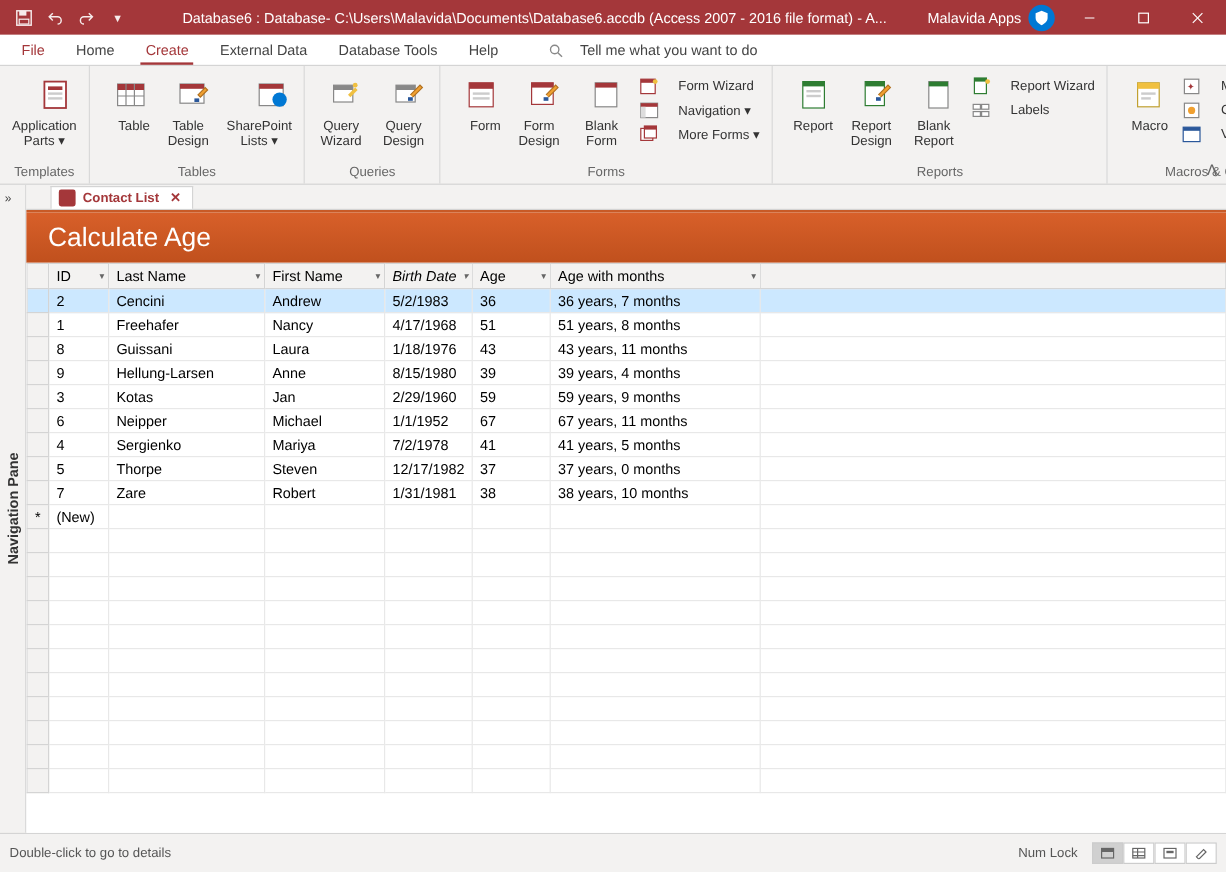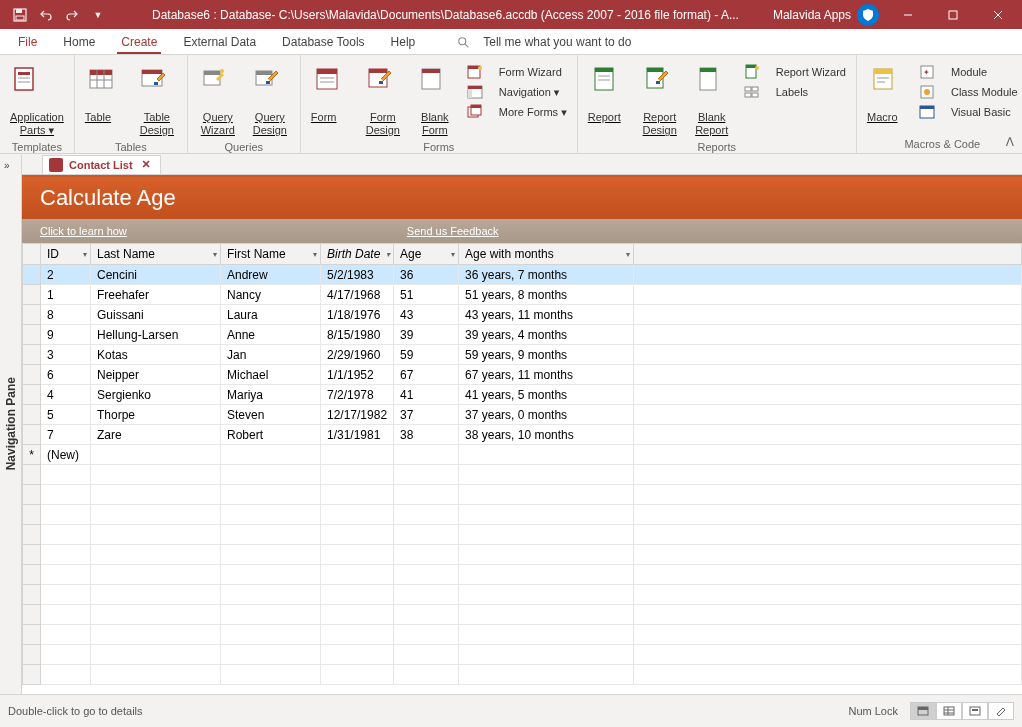--- a/index.html
+++ b/index.html
@@ -21,21 +21,21 @@
 .menubar .file { color: #a4373a; }
 .menubar .active { color: #a4373a; border-bottom: 2px solid #a4373a; padding-bottom: 3px; }
 .tellme { display: flex; align-items: center; gap: 8px; color: #777; margin-left: 20px; }
 .tellme svg { width: 14px; height: 14px; }
 
 
 .ribbon { background: #f3f2f1; height: 99px; display: flex; border-bottom: 1px solid #d4d4d4; position: relative; }
 .rgroup { display: flex; flex-direction: column; border-right: 1px solid #d9d9d9; padding: 2px 6px 0; }
 .rgroup-items { flex: 1; display: flex; align-items: flex-start; gap: 4px; padding-top: 4px; }
 .rgroup-label { text-align: center; font-size: 11px; color: #666; padding: 2px 0 3px; }
-.rbtn { display: flex; flex-direction: column; align-items: flex-start; gap: 16px; padding: 2px 4px; min-width: 48px; text-decoration: underline; }
+.rbtn { display: flex; flex-direction: column; align-items: flex-end; gap: 4px; padding: 2px 4px; min-width: 48px; }
 .rbtn-ico { width: 32px; height: 32px; display: flex; align-items: center; justify-content: center; }
 .rbtn-lbl { font-size: 11px; color: #333; text-align: center; line-height: 1.2; }
 .rstack { display: flex; flex-direction: column; gap: 2px; padding-top: 2px; }
 .rstack-item { display: flex; align-items: center; gap: 16px; font-size: 11px; color: #333; padding: 1px 4px; white-space: nowrap; }
 .rstack-item svg { width: 16px; height: 16px; }
 .collapse { position: absolute; right: 8px; bottom: 4px; color: #666; }
 
 
 .body { flex: 1; display: flex; min-height: 0; }
 .navpane { width: 22px; background: #f3f2f1; border-right: 1px solid #d4d4d4; display: flex; align-items: center; justify-content: center; }
@@ -188,20 +188,31 @@
             <svg width="28" height="28" viewBox="0 0 28 28">
               <rect x="3" y="5" width="20" height="16" fill="#fff" stroke="#888"></rect>
               <rect x="3" y="5" width="20" height="4" fill="#a4373a"></rect>
               <path d="M18 14 L24 8 L26 10 L20 16 Z" fill="#f0a030" stroke="#b07020"></path>
               <rect x="15" y="17" width="4" height="3" fill="#2a579a"></rect>
             </svg>
           </div>
         <div class="rbtn-lbl">Table
 Design</div>
       </div>
+      <div class="rbtn">
+        <div class="rbtn-ico">
+            <svg width="28" height="28" viewBox="0 0 28 28">
+              <rect x="3" y="5" width="20" height="18" fill="#fff" stroke="#888"></rect>
+              <rect x="3" y="5" width="20" height="4" fill="#a4373a"></rect>
+              <circle cx="20" cy="18" r="6" fill="#0078d4"></circle>
+            </svg>
+          </div>
+        <div class="rbtn-lbl">SharePoint
+Lists ▾</div>
+      </div>
     </div>
     <div class="rgroup-label">Tables</div>
   </div>
 
   <div class="rgroup">
     <div class="rgroup-items">
       <div class="rbtn">
         <div class="rbtn-ico">
             <svg width="28" height="28" viewBox="0 0 28 28">
               <rect x="4" y="6" width="16" height="14" fill="#fff" stroke="#888"></rect>
@@ -402,24 +413,20 @@
   <div class="main">
     <div class="tabstrip">
       <div class="doctab">
         <div class="ico"></div>
         <span style="font-weight:600;color:#a4373a">Contact List</span>
         <span class="close">✕</span>
       </div>
     </div>
     <div class="form-header">
       <span>Calculate Age</span>
-    </div>
-    <div class="form-links">
-      <a>Click to learn how</a>
-      <a>Send us Feedback</a>
     </div>
     <div class="grid-wrap">
       <table class="datagrid">
         <thead>
           <tr>
             <th class="rowsel"></th>
             <th class="col-id"><span>ID</span><span class="dd">▾</span></th>
             <th class="col-ln"><span>Last Name</span><span class="dd">▾</span></th>
             <th class="col-fn"><span>First Name</span><span class="dd">▾</span></th>
             <th class="col-bd"><span>Birth Date</span><span class="dd">▾</span></th>

